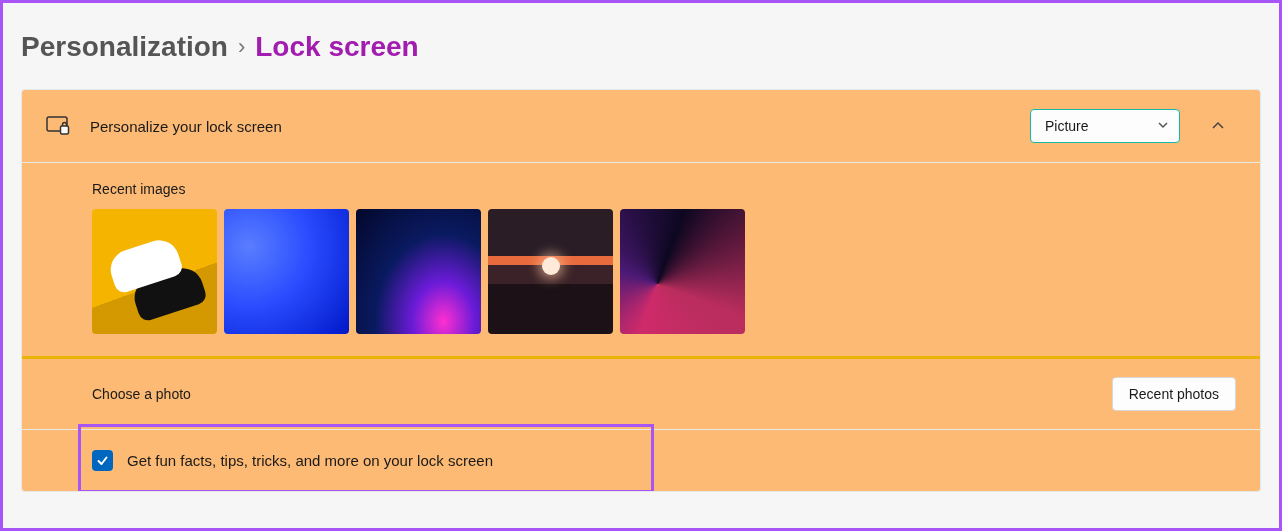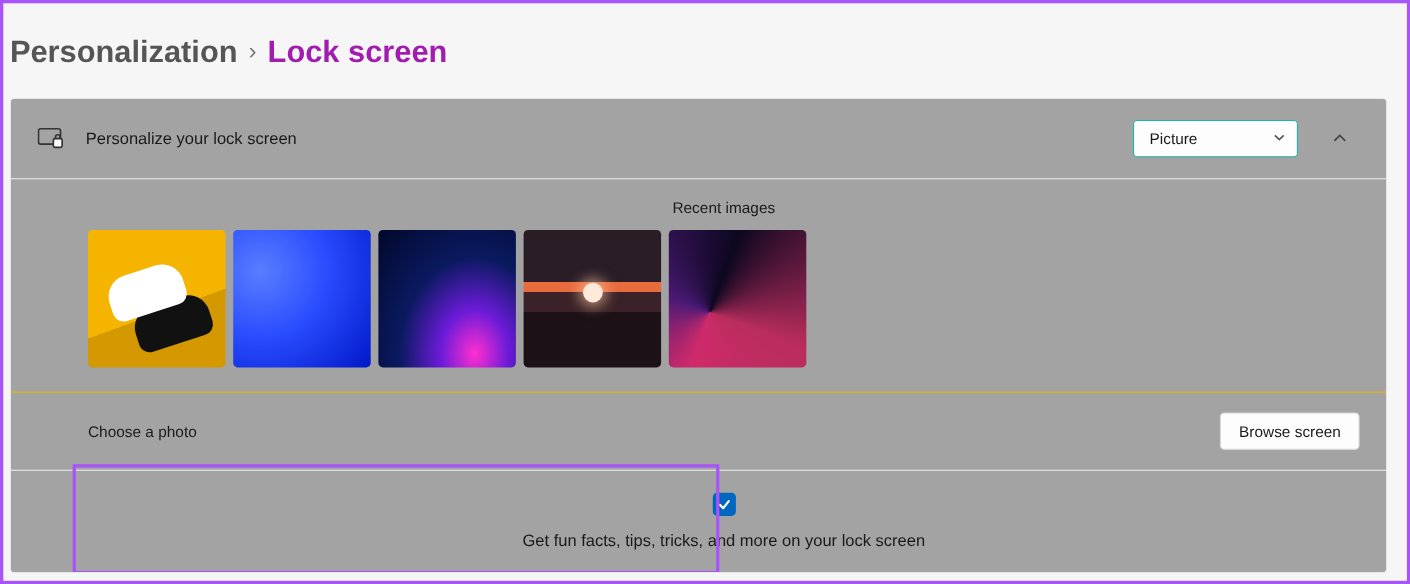--- a/index.html
+++ b/index.html
@@ -6,21 +6,21 @@
   body {
     font-family: "Segoe UI", -apple-system, BlinkMacSystemFont, sans-serif;
     background: #f6f6f6;
     color: #1a1a1a;
     width: 1282px;
     height: 531px;
     overflow: hidden;
     border: 3px solid #a855f7;
   }
   .page {
-    padding: 28px 18px 0 6px;
+    padding: 28px 18px 0 18px;
   }
   .breadcrumb {
     display: flex;
     align-items: center;
     gap: 10px;
     margin-bottom: 26px;
     font-size: 28px;
   }
   .breadcrumb .parent {
     color: #555;
@@ -28,21 +28,21 @@
   }
   .breadcrumb .sep {
     color: #777;
     font-size: 22px;
   }
   .breadcrumb .current {
     color: #a21caf;
     font-weight: 600;
   }
   .card {
-    background: #a3a3a3;
+    background: #fdba74;
     border: 1px solid #e7e7e7;
     border-radius: 4px;
     overflow: hidden;
   }
   .row {
     padding: 18px 24px;
     display: flex;
     align-items: center;
     gap: 20px;
     border-bottom: 1px solid #e9e9e9;
@@ -85,22 +85,21 @@
     display: flex;
     align-items: center;
     justify-content: center;
     cursor: pointer;
     color: #444;
     border-radius: 4px;
   }
 
   .sub {
     padding: 18px 24px 22px 70px;
-    border-bottom: 1px solid #eab308;
-    text-align: center;
+    border-bottom: 3px solid #eab308;
   }
   .sub-label {
     font-size: 14px;
     color: #1a1a1a;
     margin-bottom: 12px;
   }
   .thumbs {
     display: flex;
     gap: 7px;
   }
@@ -135,21 +134,20 @@
     font-size: 14px;
     cursor: pointer;
   }
 
   .check-row {
     padding: 20px 24px 20px 70px;
     display: flex;
     align-items: center;
     gap: 14px;
     position: relative;
-    flex-direction: column;
   }
   .highlight-box {
     position: absolute;
     left: 56px;
     right: 606px;
     top: -6px;
     bottom: -2px;
     border: 3px solid #a855f7;
     pointer-events: none;
   }
@@ -215,21 +213,21 @@
         <div class="thumb thumb2"></div>
         <div class="thumb thumb3"></div>
         <div class="thumb thumb4"></div>
         <div class="thumb thumb5"></div>
       </div>
     </div>
 
     <div class="choose-row">
       <div class="sub-label" style="margin-bottom:0">Choose a photo</div>
       <div class="spacer"></div>
-      <div class="btn">Browse screen</div>
+      <div class="btn">Recent photos</div>
     </div>
 
     <div class="check-row">
       <div class="highlight-box"></div>
       <div class="checkbox">
         <svg width="13" height="13" viewBox="0 0 13 13" fill="none" stroke="#fff" stroke-width="2" stroke-linecap="round" stroke-linejoin="round">
             <path d="M2.5 7l3 3 5-6.5"></path>
           </svg>
       </div>
       <div class="check-label">Get fun facts, tips, tricks, and more on your lock screen</div>

